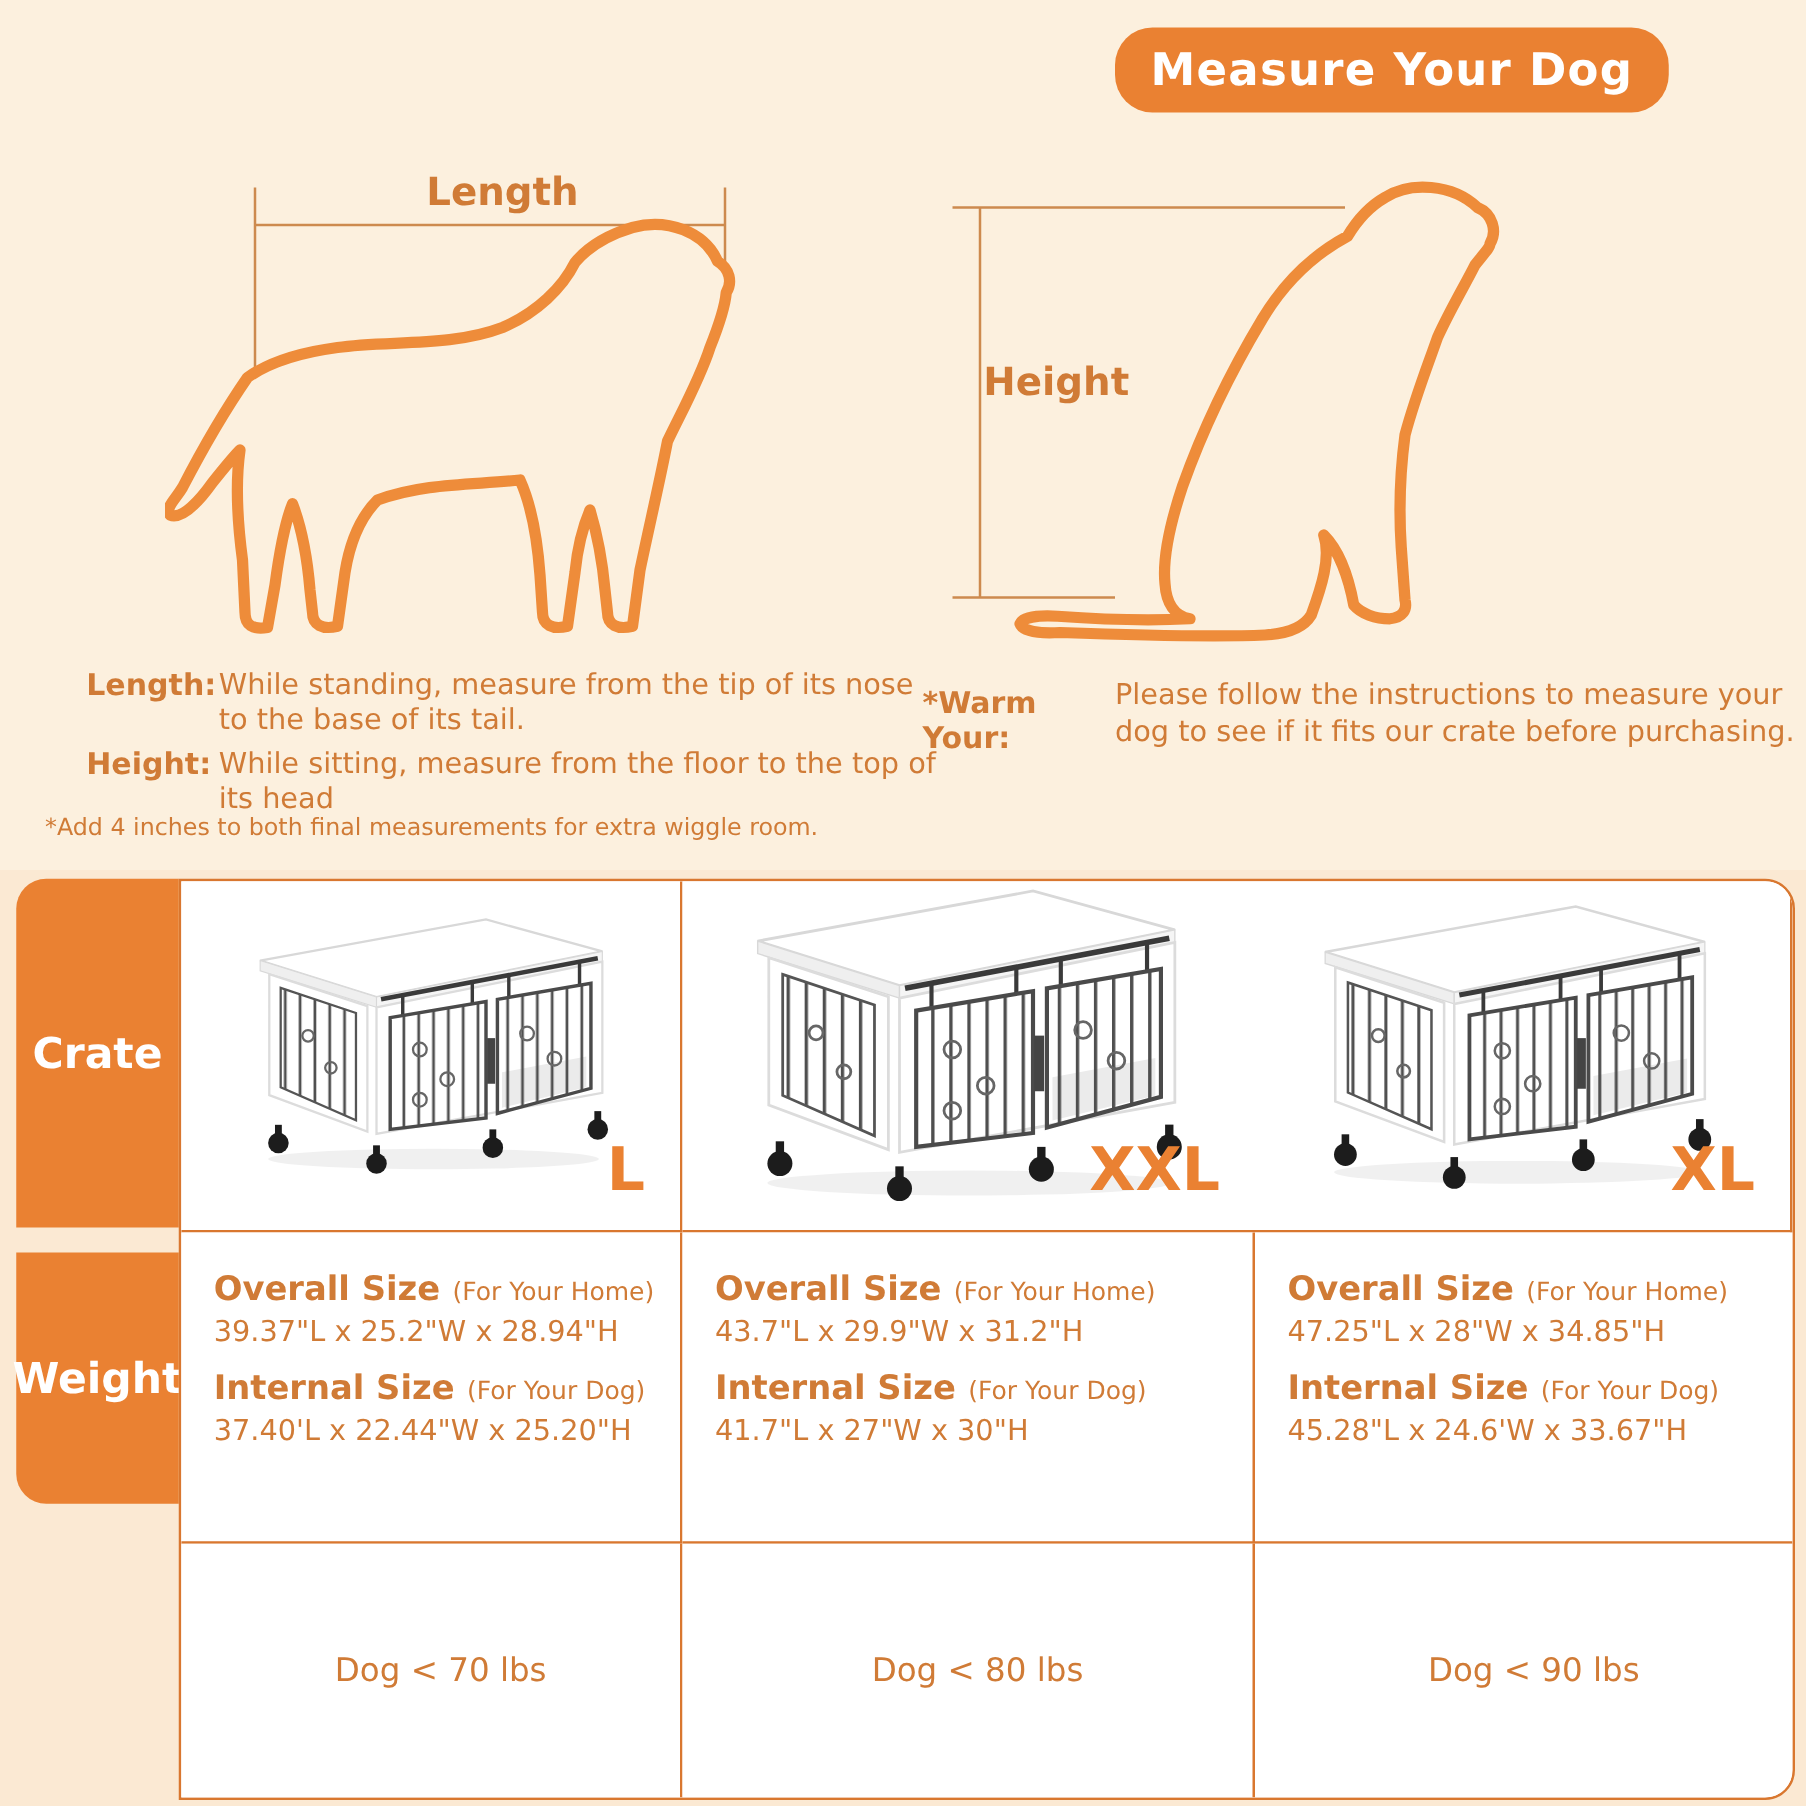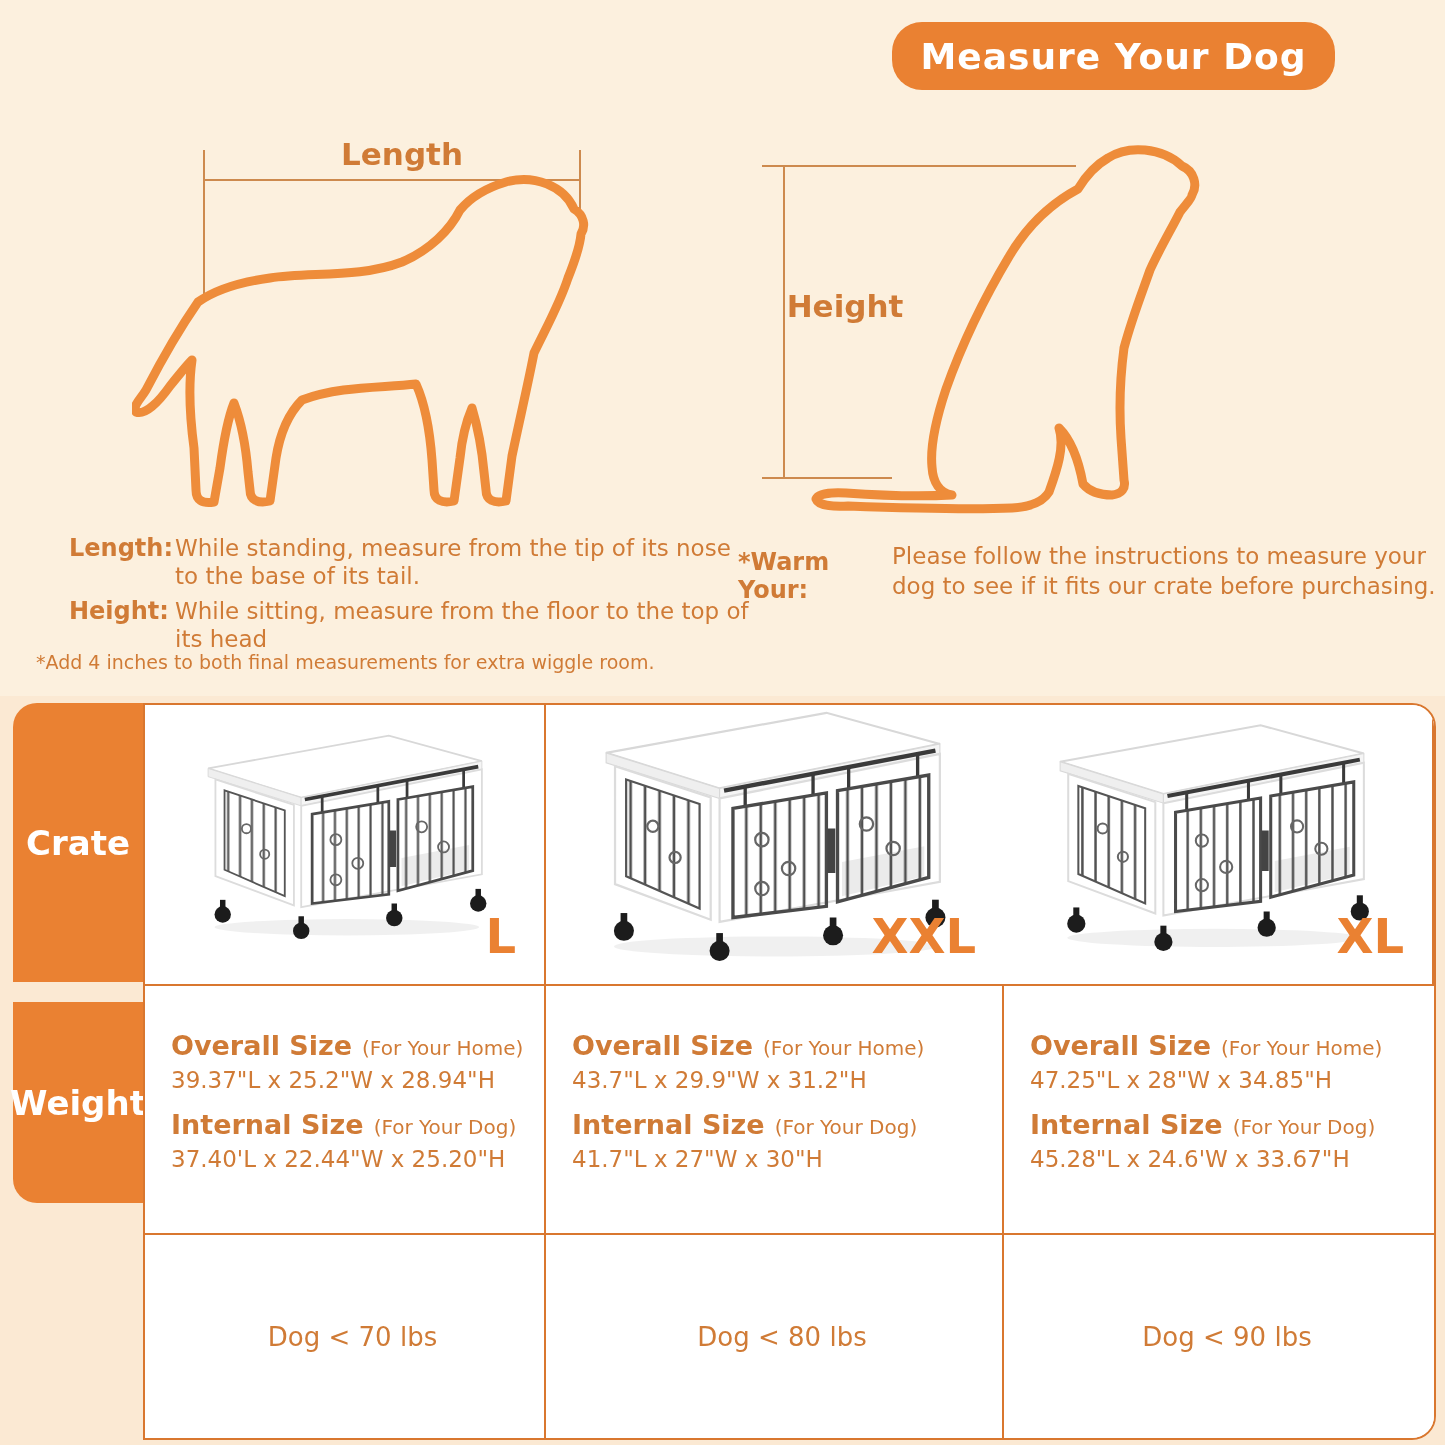--- a/index.html
+++ b/index.html
@@ -70,21 +70,21 @@
   .cell.last-c{border-right:none;}
   .cell.last-r{border-bottom:none;}
   .crate-img{position:absolute;left:50%;}
   .crate-img.c-l{width:292px;height:219px;margin-left:-146px;bottom:44px;}
   .crate-img.c-xl{width:324px;height:243px;margin-left:-168px;bottom:32px;}
   .crate-img.c-xxl{width:356px;height:267px;margin-left:-180px;bottom:22px;}
   .size-tag{
     position:absolute;right:28px;bottom:20px;
     color:var(--accent,#EA8132);font-size:48px;font-weight:bold;
   }
-  .size-lines{padding:44px 10px 0 26px;color:var(--text-orange,#D07B36);}
+  .size-lines{padding:30px 10px 0 26px;color:var(--text-orange,#D07B36);}
   .sline{white-space:nowrap;margin-bottom:6px;}
   .sl-title{font-size:27px;font-weight:bold;}
   .sl-note{font-size:20px;margin-left:10px;}
   .sl-dims{font-size:23px;margin-bottom:16px;white-space:nowrap;}
   .weight-cell{display:flex;align-items:center;justify-content:center;}
   .weight-val{color:var(--text-orange,#D07B36);font-size:26px;margin-left:16px;}
   .m-line{stroke:var(--measure-line,#CD8A4E);stroke-width:2;}
   .dog-path{fill:var(--page-bg,#FCF0DE);stroke:var(--dog-outline,#EE8C3A);stroke-width:9;stroke-linejoin:round;stroke-linecap:round;}
 </style>
 </head>

